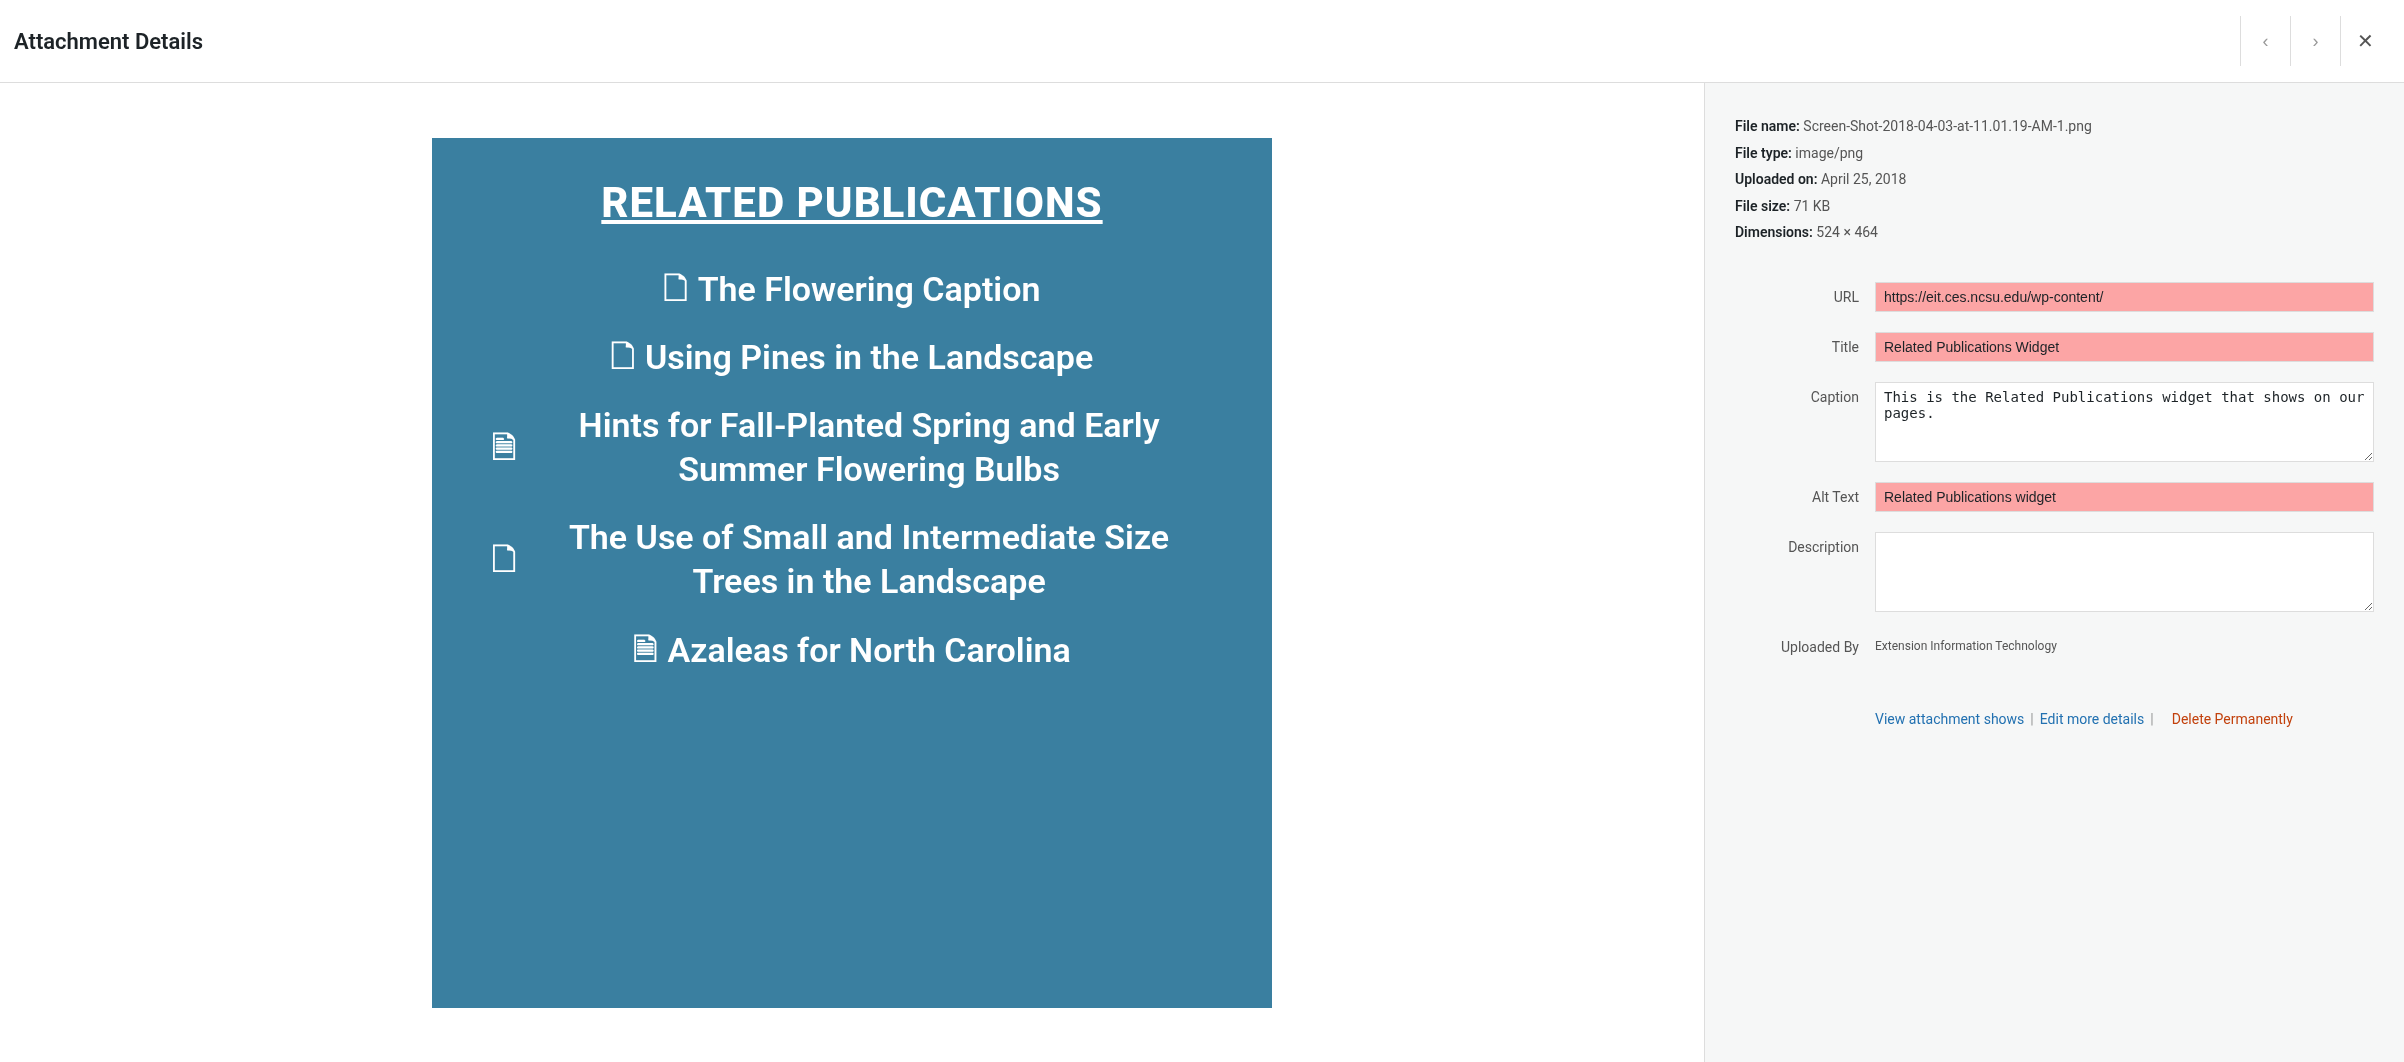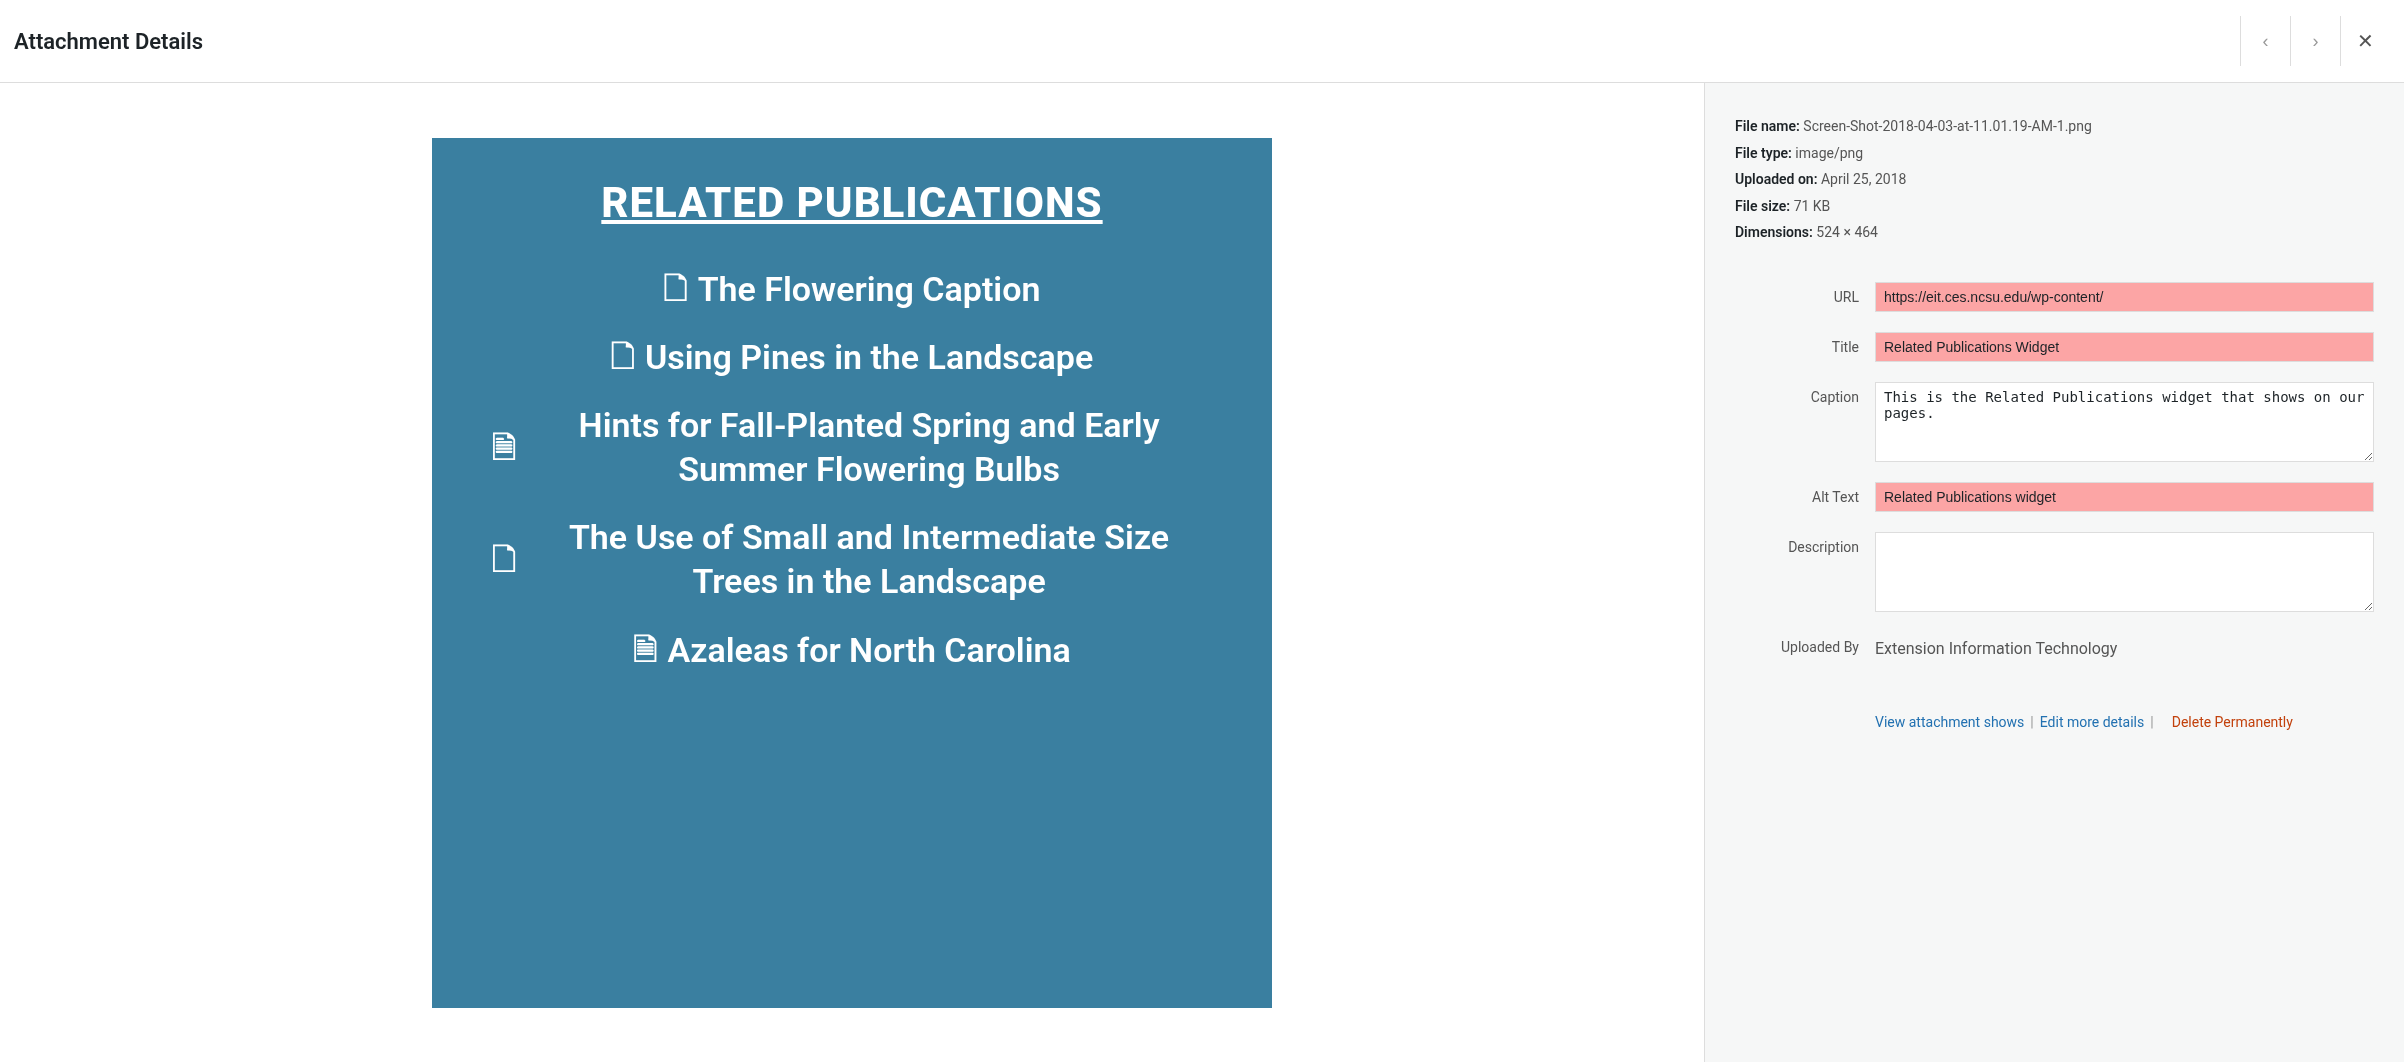--- a/index.html
+++ b/index.html
@@ -191,21 +191,21 @@
       color: #1d2327;
       resize: vertical;
       min-height: 80px;
       border-radius: 0;
       outline: none;
     }
 
     .form-static {
       flex: 1;
       padding-top: 7px;
-      font-size: 16px;
+      font-size: 12px;
       color: #555;
     }
 
     .actions-row {
       margin-top: 24px;
       font-size: 14px;
       display: flex;
       align-items: center;
       gap: 6px;
       padding-left: 140px;

